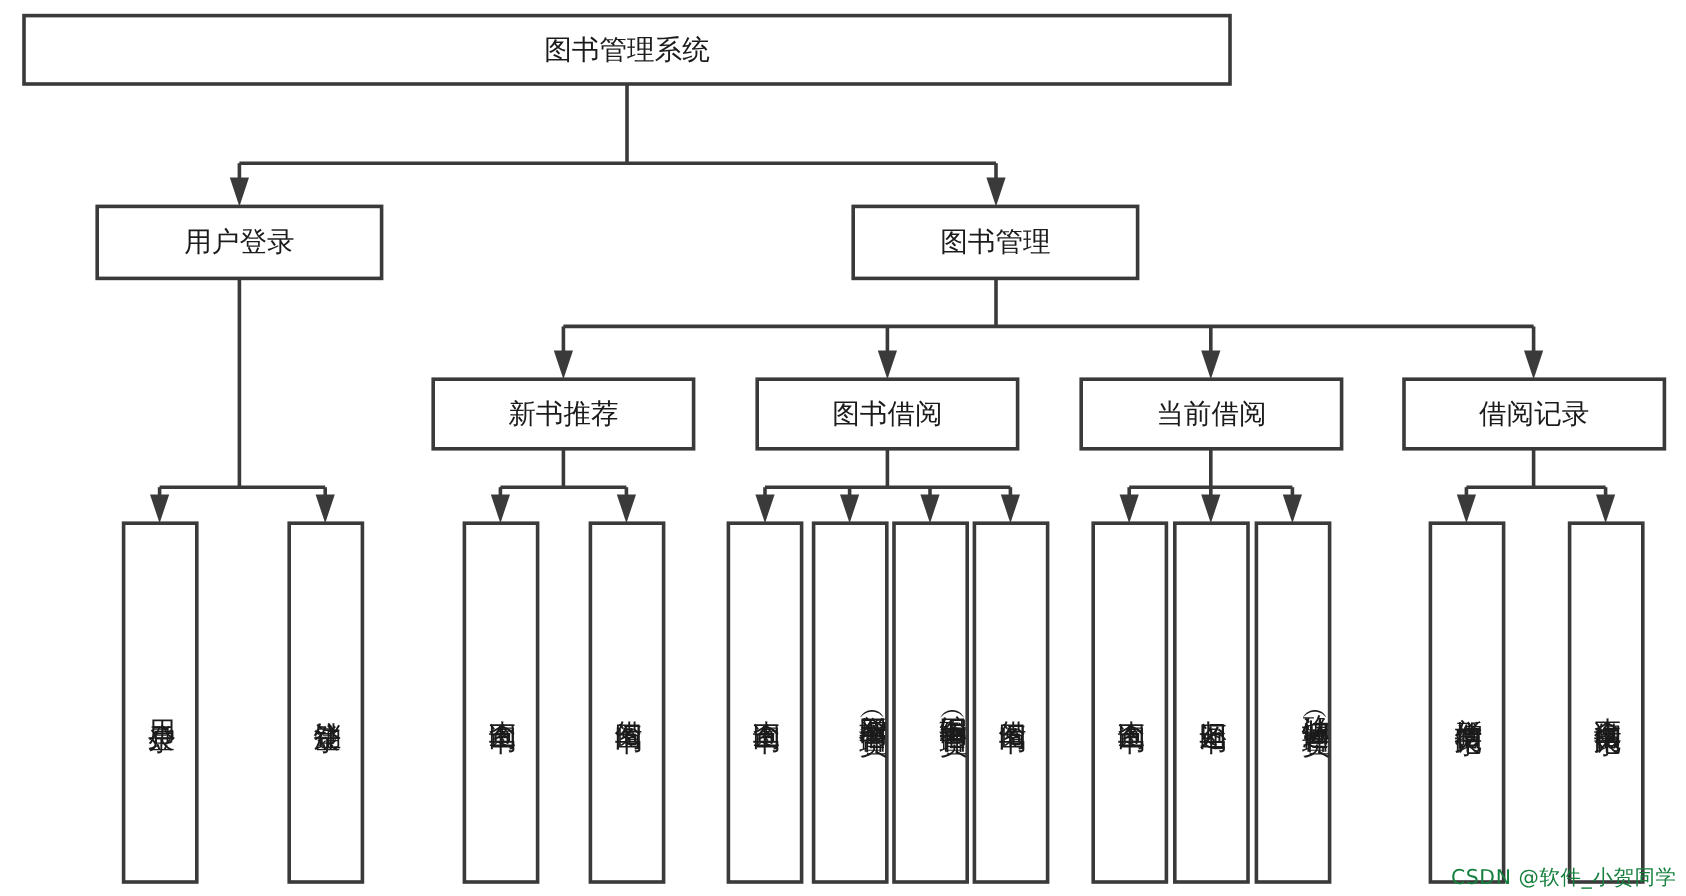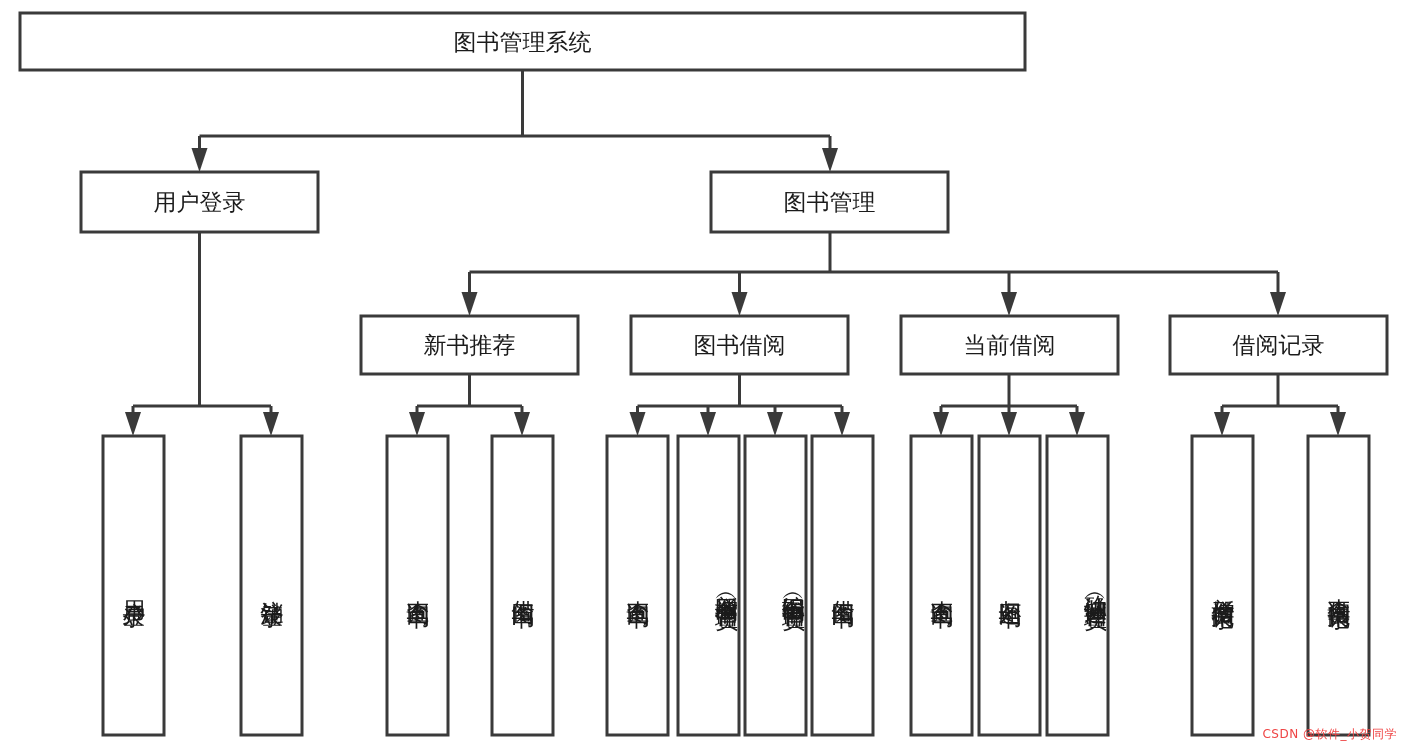--- a/index.html
+++ b/index.html
@@ -62,22 +62,22 @@
     justify-content: center;
     text-align: center;
     white-space: nowrap;
     pointer-events: none;
   }
   .watermark {
     position: absolute;
     right: 8px;
     bottom: 4px;
     font-family: "DejaVu Sans", "Liberation Sans", sans-serif;
-    font-size: 12px;
-    color: #ef4444;
+    font-size: 17px;
+    color: #15803d;
     letter-spacing: 0.5px;
     white-space: nowrap;
   }
 </style>
 </head>
 <body>
 
 <div id="diagram-root">
 
   <svg class="diagram" viewBox="0 0 1405 747">

